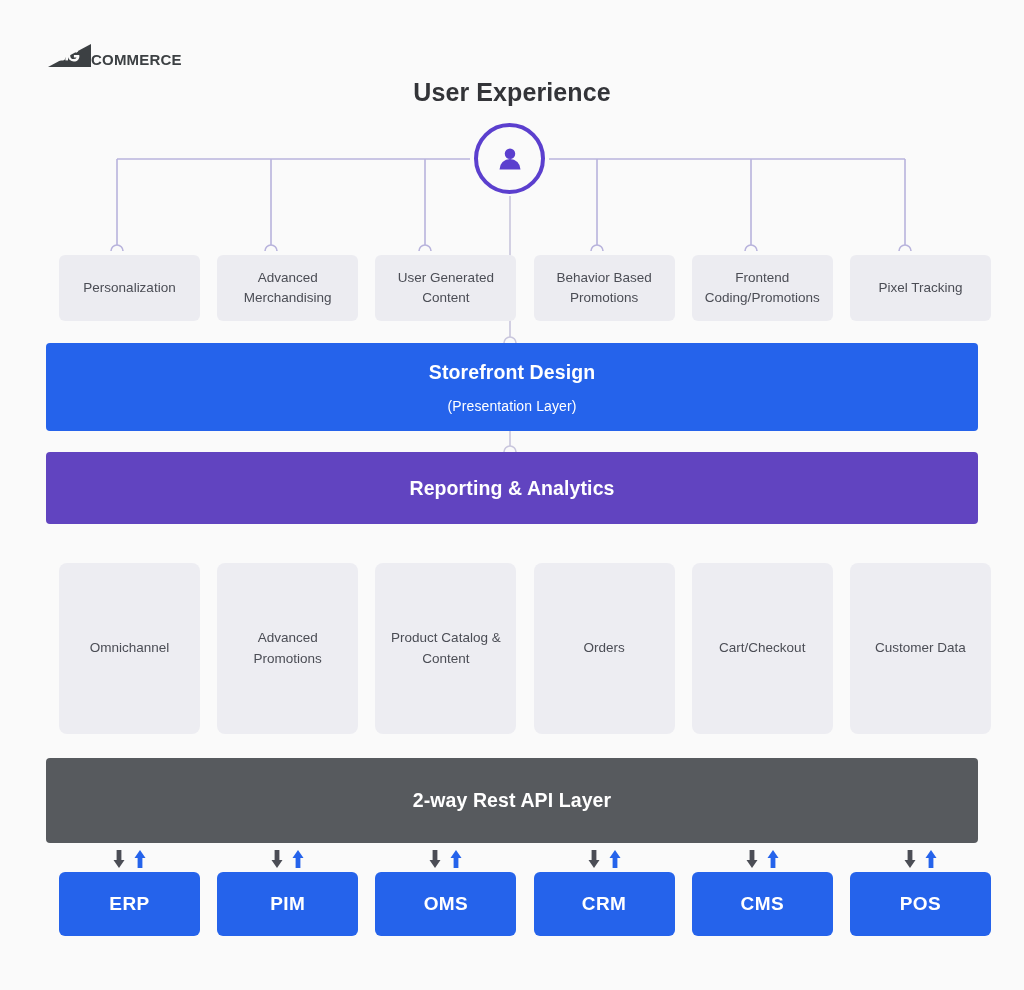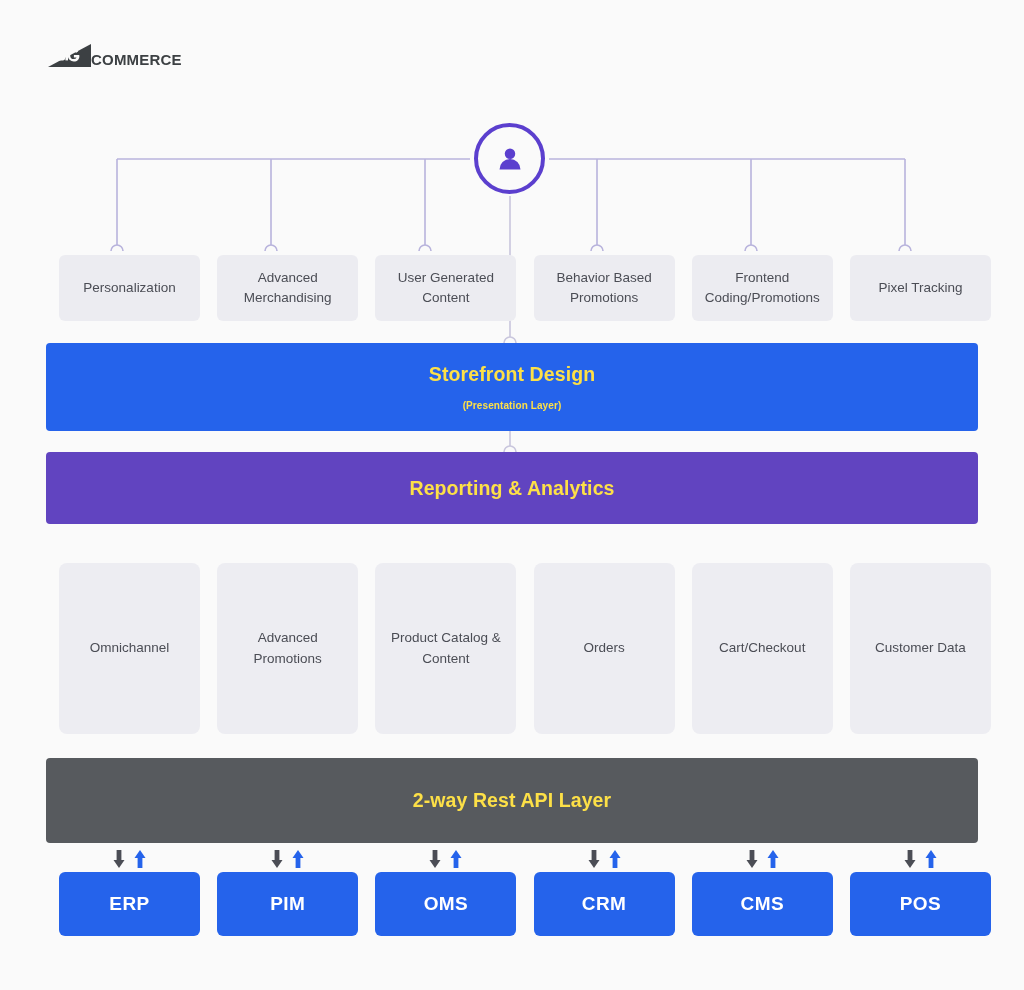--- a/index.html
+++ b/index.html
@@ -111,21 +111,21 @@
   
   .bar {
     position: absolute;
     left: 46px;
     width: 932px;
     border-radius: 4px;
     display: flex;
     flex-direction: column;
     align-items: center;
     justify-content: center;
-    color: #fde047;
+    color: #ffffff;
     z-index: 2;
     box-sizing: border-box;
   }
   .bar-storefront {
     top: 343px;
     height: 88px;
     background: #2563eb;
   }
   .bar-reporting {
     top: 452px;
@@ -136,22 +136,22 @@
     top: 758px;
     height: 85px;
     background: #575a5e;
   }
   .bar-title {
     font-size: 19.5px;
     font-weight: bold;
     letter-spacing: 0.1px;
   }
   .bar-sub {
-    font-size: 10px;
-    font-weight: bold;
+    font-size: 14px;
+    font-weight: normal;
     margin-top: 14px;
     letter-spacing: 0.1px;
   }
 
   
   .svc-row { top: 563px; }
   .svc-card {
     width: 141px;
     height: 171px;
     background: #ededf2;
@@ -205,20 +205,21 @@
   <div class="logo">
     <svg class="logo-mark" width="46" height="25" viewBox="0 0 46 25">
       <path d="M45 1 L45 24 L2 24 Z" fill="#3c4043"></path>
       <path d="M11 13.2 h6.1 a2.1 2.1 0 0 1 0 4.2 h-6.1 z M11 7.2 h5.6 a1.9 1.9 0 0 1 0 3.8 h-5.6 z" fill="#fafafa"></path>
       <rect x="19.4" y="7.2" width="2.6" height="10.2" fill="#fafafa"></rect>
       <path d="M33.2 12.1 h-5.3 v2.3 h2.7 a3 3 0 0 1 -2.8 1.6 a3.6 3.6 0 0 1 0 -7.2 a3.3 3.3 0 0 1 2.5 1 l2 -1.5 a6 6 0 0 0 -4.5 -1.9 a6.1 6.1 0 1 0 0.1 12.2 c3.4 0 5.5 -2.4 5.5 -5.6 z" fill="#fafafa"></path>
     </svg>
     <span class="logo-word">COMMERCE</span>
   </div>
 
+  <div class="page-title">User Experience</div>
 
   <svg class="connectors">
     <g fill="none" stroke="#b8b3dc" stroke-width="1.6">
 
       <path d="M117 159 H470"></path>
       <path d="M549 159 H905"></path>
 
       <path d="M117 159 V245"></path>
       <path d="M111 251 a6 6 0 0 1 12 0"></path>
       <path d="M271 159 V245"></path>

